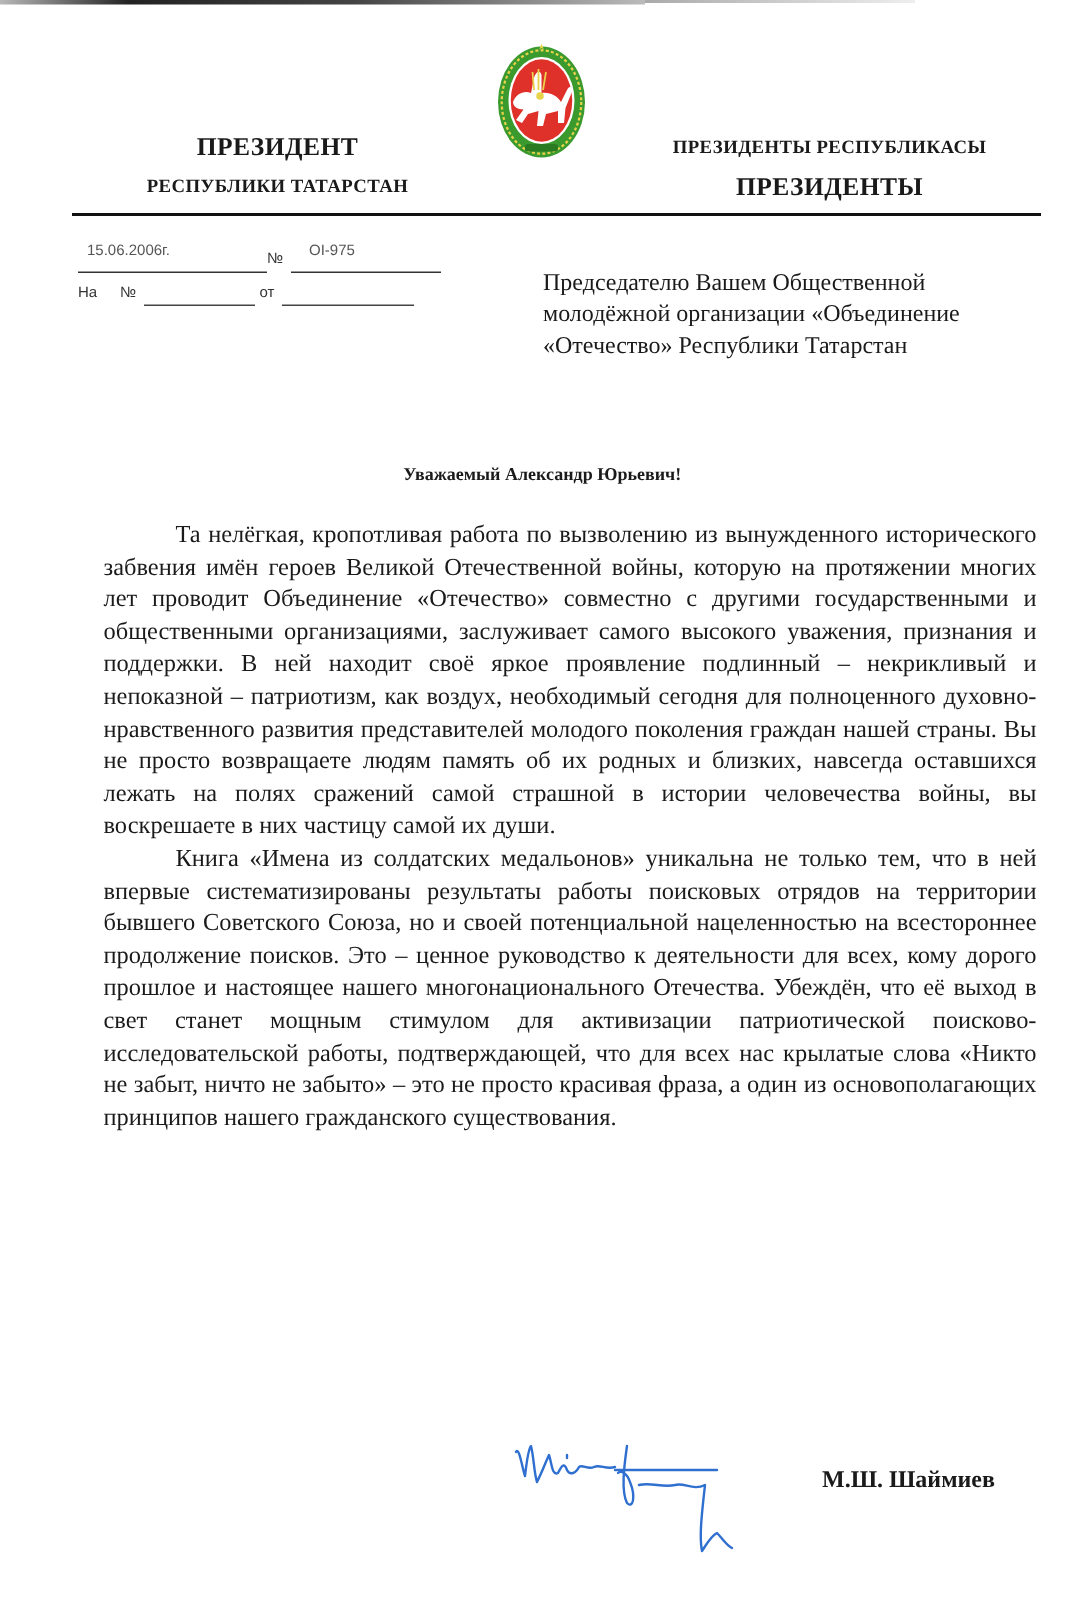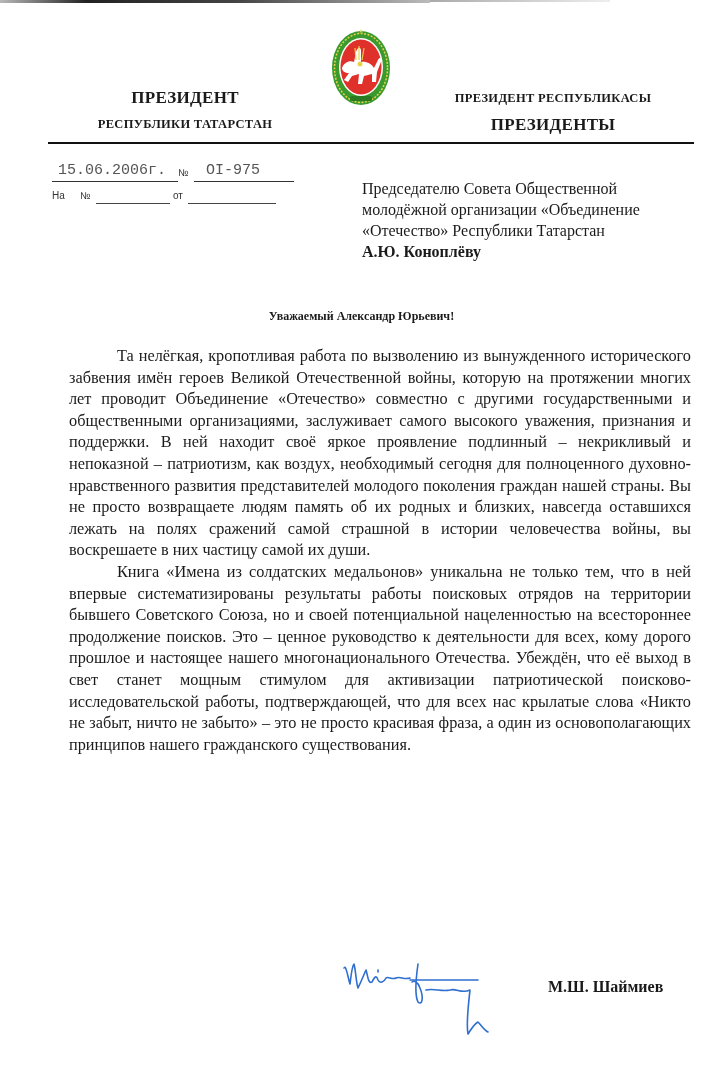--- a/index.html
+++ b/index.html
@@ -12,22 +12,22 @@
 
   .emblem { position: absolute; left: 330px; top: 24px; width: 62px; height: 84px; }
 
   .hdr { position: absolute; text-align: center; font-weight: bold; letter-spacing: 0.3px; }
   .hdr-left-1 { left: 70px; width: 230px; top: 88px; font-size: 17px; }
   .hdr-left-2 { left: 60px; width: 250px; top: 117px; font-size: 12.5px; }
   .hdr-right-1 { left: 428px; width: 250px; top: 91px; font-size: 12.5px; }
   .hdr-right-2 { left: 428px; width: 250px; top: 115px; font-size: 17px; }
   .hdr-rule { position: absolute; left: 48px; top: 142px; width: 646px; height: 2px; background: #111; }
 
-  .regline { position: absolute; font-family: Liberation Mono, monospace;
-             color: #555; font-size: 15px; }
+  .regline { position: absolute; font-family: Liberation Sans, sans-serif;
+             color: #555; font-size: 10px; }
   .reg-date { left: 52px; top: 162px; width: 120px; border-bottom: 1px solid #333; padding-left: 6px; height: 19px; }
   .reg-no-lbl { position: absolute; left: 178px; top: 167px; font-family: "Liberation Sans", sans-serif; font-size: 10px; color: #333; }
   .reg-no { left: 194px; top: 162px; width: 88px; border-bottom: 1px solid #333; padding-left: 12px; height: 19px; }
 
   .ref { position: absolute; top: 190px; font-family: "Liberation Sans", sans-serif; font-size: 10px; color: #333; }
   .ref-na { left: 52px; }
   .ref-no { left: 80px; }
   .ref-line1 { position: absolute; left: 96px; top: 203px; width: 74px; height: 1px; background: #444; }
   .ref-ot { left: 173px; }
   .ref-line2 { position: absolute; left: 188px; top: 203px; width: 88px; height: 1px; background: #444; }
@@ -58,39 +58,38 @@
   <ellipse cx="31" cy="43" rx="20.5" ry="27.5" fill="#e0302a"></ellipse>
   <path d="M12 44 C14 38, 20 36, 24 38 L26 28 C27 24, 30 22, 31 26 L31 38 C36 37, 42 40, 44 44 L48 36 C50 32, 53 34, 51 38 L47 48 L46 58 L42 58 L42 50 L34 52 L32 60 L28 60 L29 50 L22 52 L18 58 L14 56 L19 49 C15 49, 12 47, 12 44 Z" fill="#ffffff"></path>
   <path d="M26 36 L25 24 M29 36 L29 22 M32 36 L34 24" stroke="#e8d24a" stroke-width="1.2"></path>
   <circle cx="30" cy="40" r="2.5" fill="#e8d24a"></circle>
   <path d="M31 5 L32.5 9 L31 8 L29.5 9 Z" fill="#e8d24a"></path>
   <rect x="20" y="72" width="22" height="5" rx="2" fill="#2a7a22"></rect>
 </svg>
 
 <div class="hdr hdr-left-1">ПРЕЗИДЕНТ</div>
 <div class="hdr hdr-left-2">РЕСПУБЛИКИ ТАТАРСТАН</div>
-<div class="hdr hdr-right-1">ПРЕЗИДЕНТ РЕСПУБЛИКАСЫ</div>
+<div class="hdr hdr-right-1">ПРЕЗИДЕНТЫ РЕСПУБЛИКАСЫ</div>
 <div class="hdr hdr-right-2">ПРЕЗИДЕНТЫ</div>
 <div class="hdr-rule"></div>
 
 <div class="regline reg-date">15.06.2006г.</div>
 <span class="reg-no-lbl">№</span>
 <div class="regline reg-no">OI-975</div>
 
 <span class="ref ref-na">На</span>
 <span class="ref ref-no">№</span>
 <div class="ref-line1"></div>
 <span class="ref ref-ot">от</span>
 <div class="ref-line2"></div>
 
 <div class="addressee">
-  <div>Председателю Совета Общественной</div>
+  <div>Председателю Вашем Общественной</div>
   <div>молодёжной организации «Объединение</div>
   <div>«Отечество» Республики Татарстан</div>
-  <div class="name">А.Ю. Коноплёву</div>
 </div>
 
 <div class="salutation">Уважаемый Александр Юрьевич!</div>
 
 <div class="body">
   <p>Та нелёгкая, кропотливая работа по вызволению из вынужденного исторического забвения имён героев Великой Отечественной войны, которую на протяжении многих лет проводит Объединение «Отечество» совместно с другими государственными и общественными организациями, заслуживает самого высокого уважения, признания и поддержки. В ней находит своё яркое проявление подлинный – некрикливый и непоказной – патриотизм, как воздух, необходимый сегодня для полноценного духовно-нравственного развития представителей молодого поколения граждан нашей страны. Вы не просто возвращаете людям память об их родных и близких, навсегда оставшихся лежать на полях сражений самой страшной в истории человечества войны, вы воскрешаете в них частицу самой их души.</p>
   <p>Книга «Имена из солдатских медальонов» уникальна не только тем, что в ней впервые систематизированы результаты работы поисковых отрядов на территории бывшего Советского Союза, но и своей потенциальной нацеленностью на всестороннее продолжение поисков. Это – ценное руководство к деятельности для всех, кому дорого прошлое и настоящее нашего многонационального Отечества. Убеждён, что её выход в свет станет мощным стимулом для активизации патриотической поисково-исследовательской работы, подтверждающей, что для всех нас крылатые слова «Никто не забыт, ничто не забыто» – это не просто красивая фраза, а один из основополагающих принципов нашего гражданского существования.</p>
 </div>
 
 <svg class="signature" viewBox="0 0 175 90">

